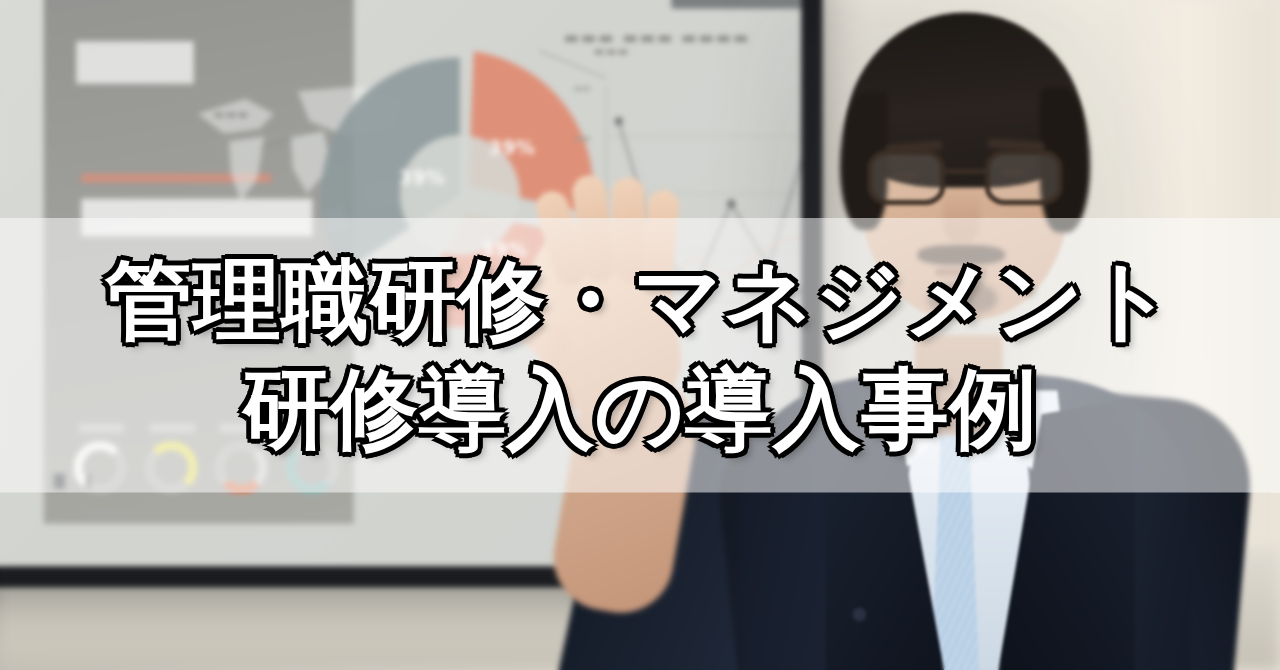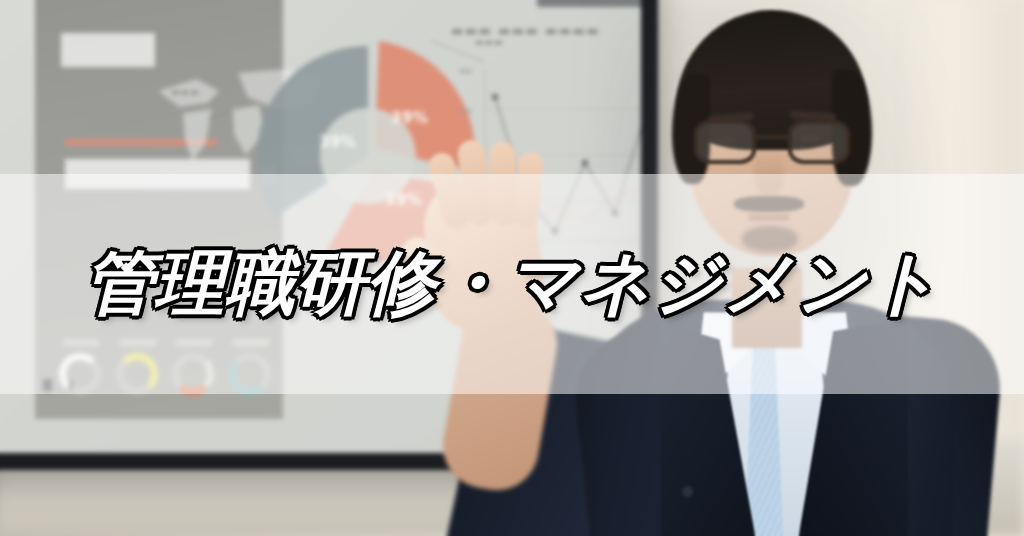--- a/index.html
+++ b/index.html
@@ -427,21 +427,21 @@
     line-height:1.22;
     color:#ffffff;
     white-space:nowrap;
     letter-spacing:.5px;
     text-shadow:
       -3px -3px 0 #000, 3px -3px 0 #000, -3px 3px 0 #000, 3px 3px 0 #000,
       -3px  0   0 #000, 3px  0   0 #000,  0  -3px 0 #000,  0  3px 0 #000,
       -4px  0   0 #000, 4px  0   0 #000,  0  -4px 0 #000,  0  4px 0 #000,
        5px  5px 6px rgba(0,0,0,.25);
   }
-  .line1{ font-size:70px;font-style:italic; }
+  .line1{ font-size:70px; }
   .line2{ font-size:70px; }
 </style>
 </head>
 <body>
 
 <div id="stage">
 
   <div class="wall"></div>
   <div class="wall-right-panel"></div>
   <div class="floor"></div>
@@ -584,15 +584,16 @@
     <div class="finger f2"></div>
     <div class="finger f3"></div>
     <div class="finger f4"></div>
     <div class="finger thumb"></div>
   </div>
 
   <div class="photoblur"></div>
 
   <div class="band">
     <div class="headline line1">管理職研修・マネジメント</div>
+    <div class="headline line2">研修導入の導入事例</div>
   </div>
 
 </div>
 
 </body></html>

